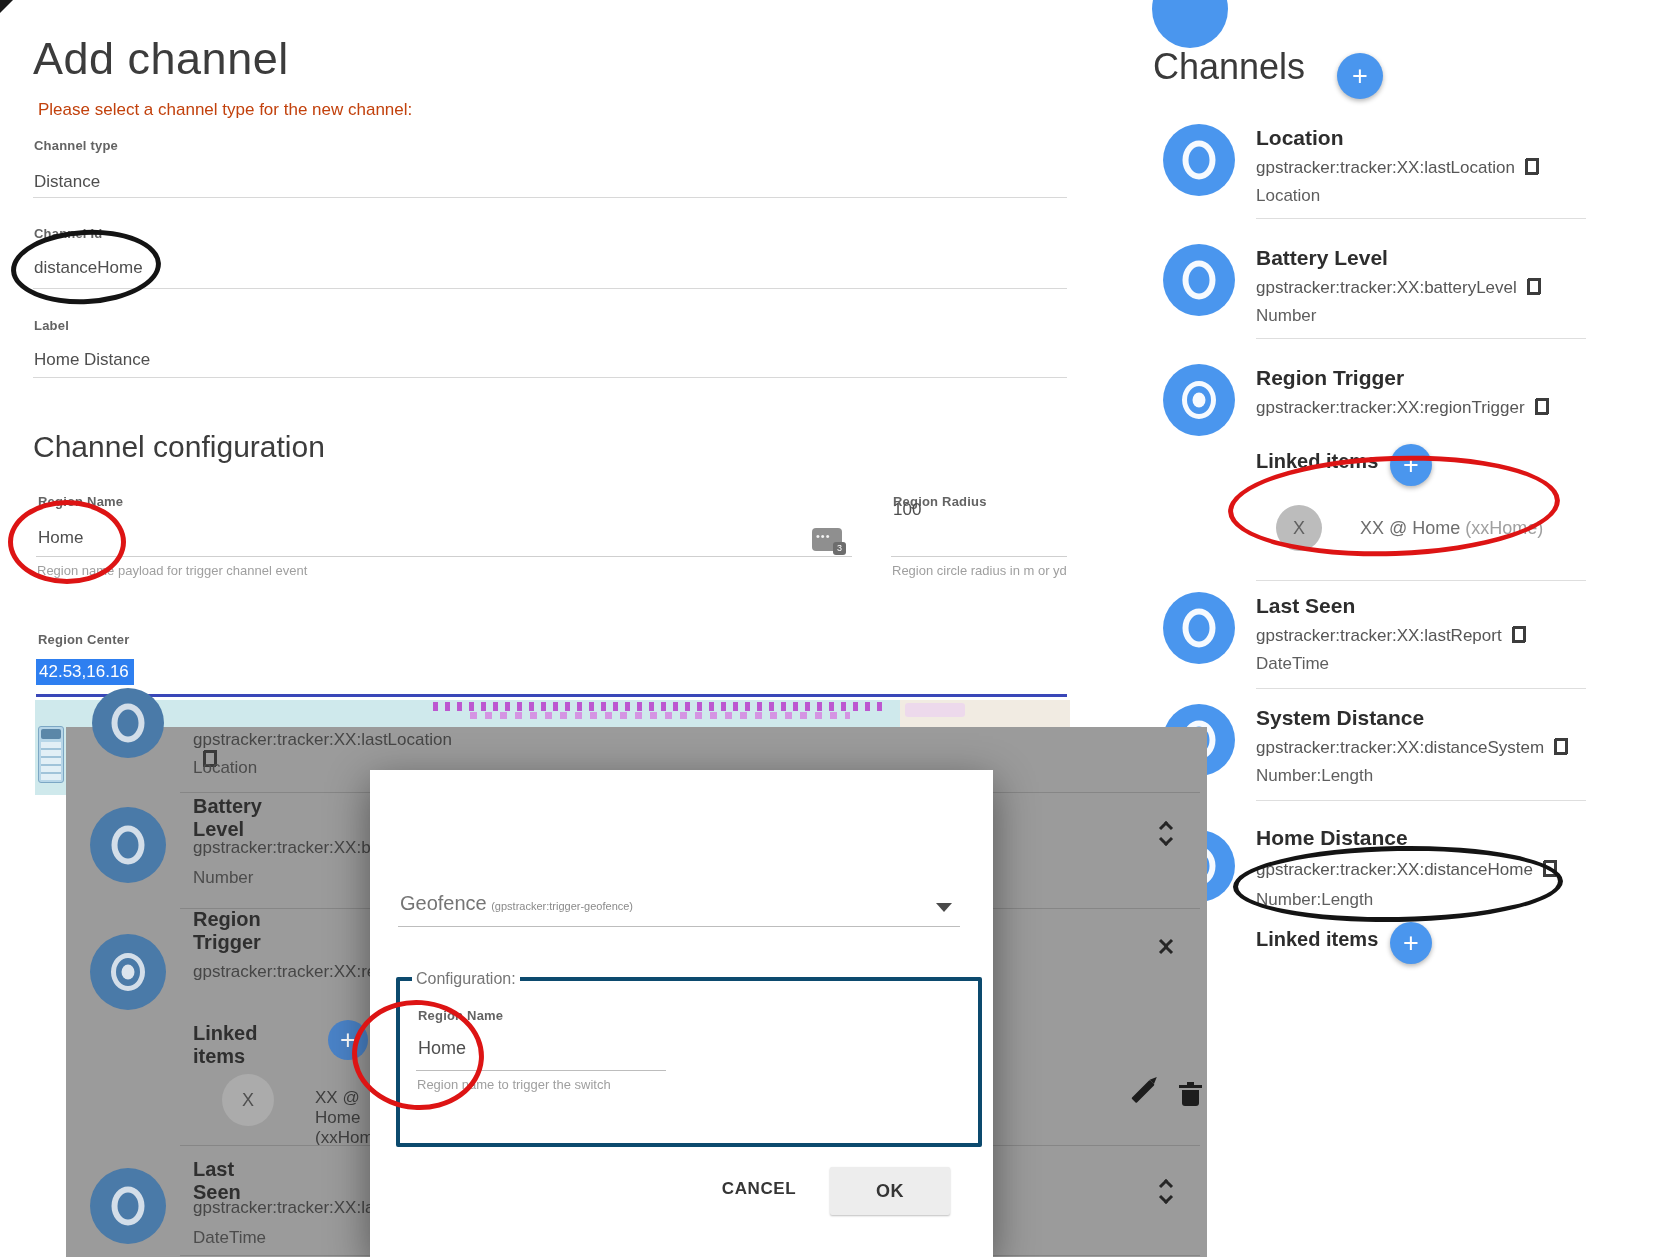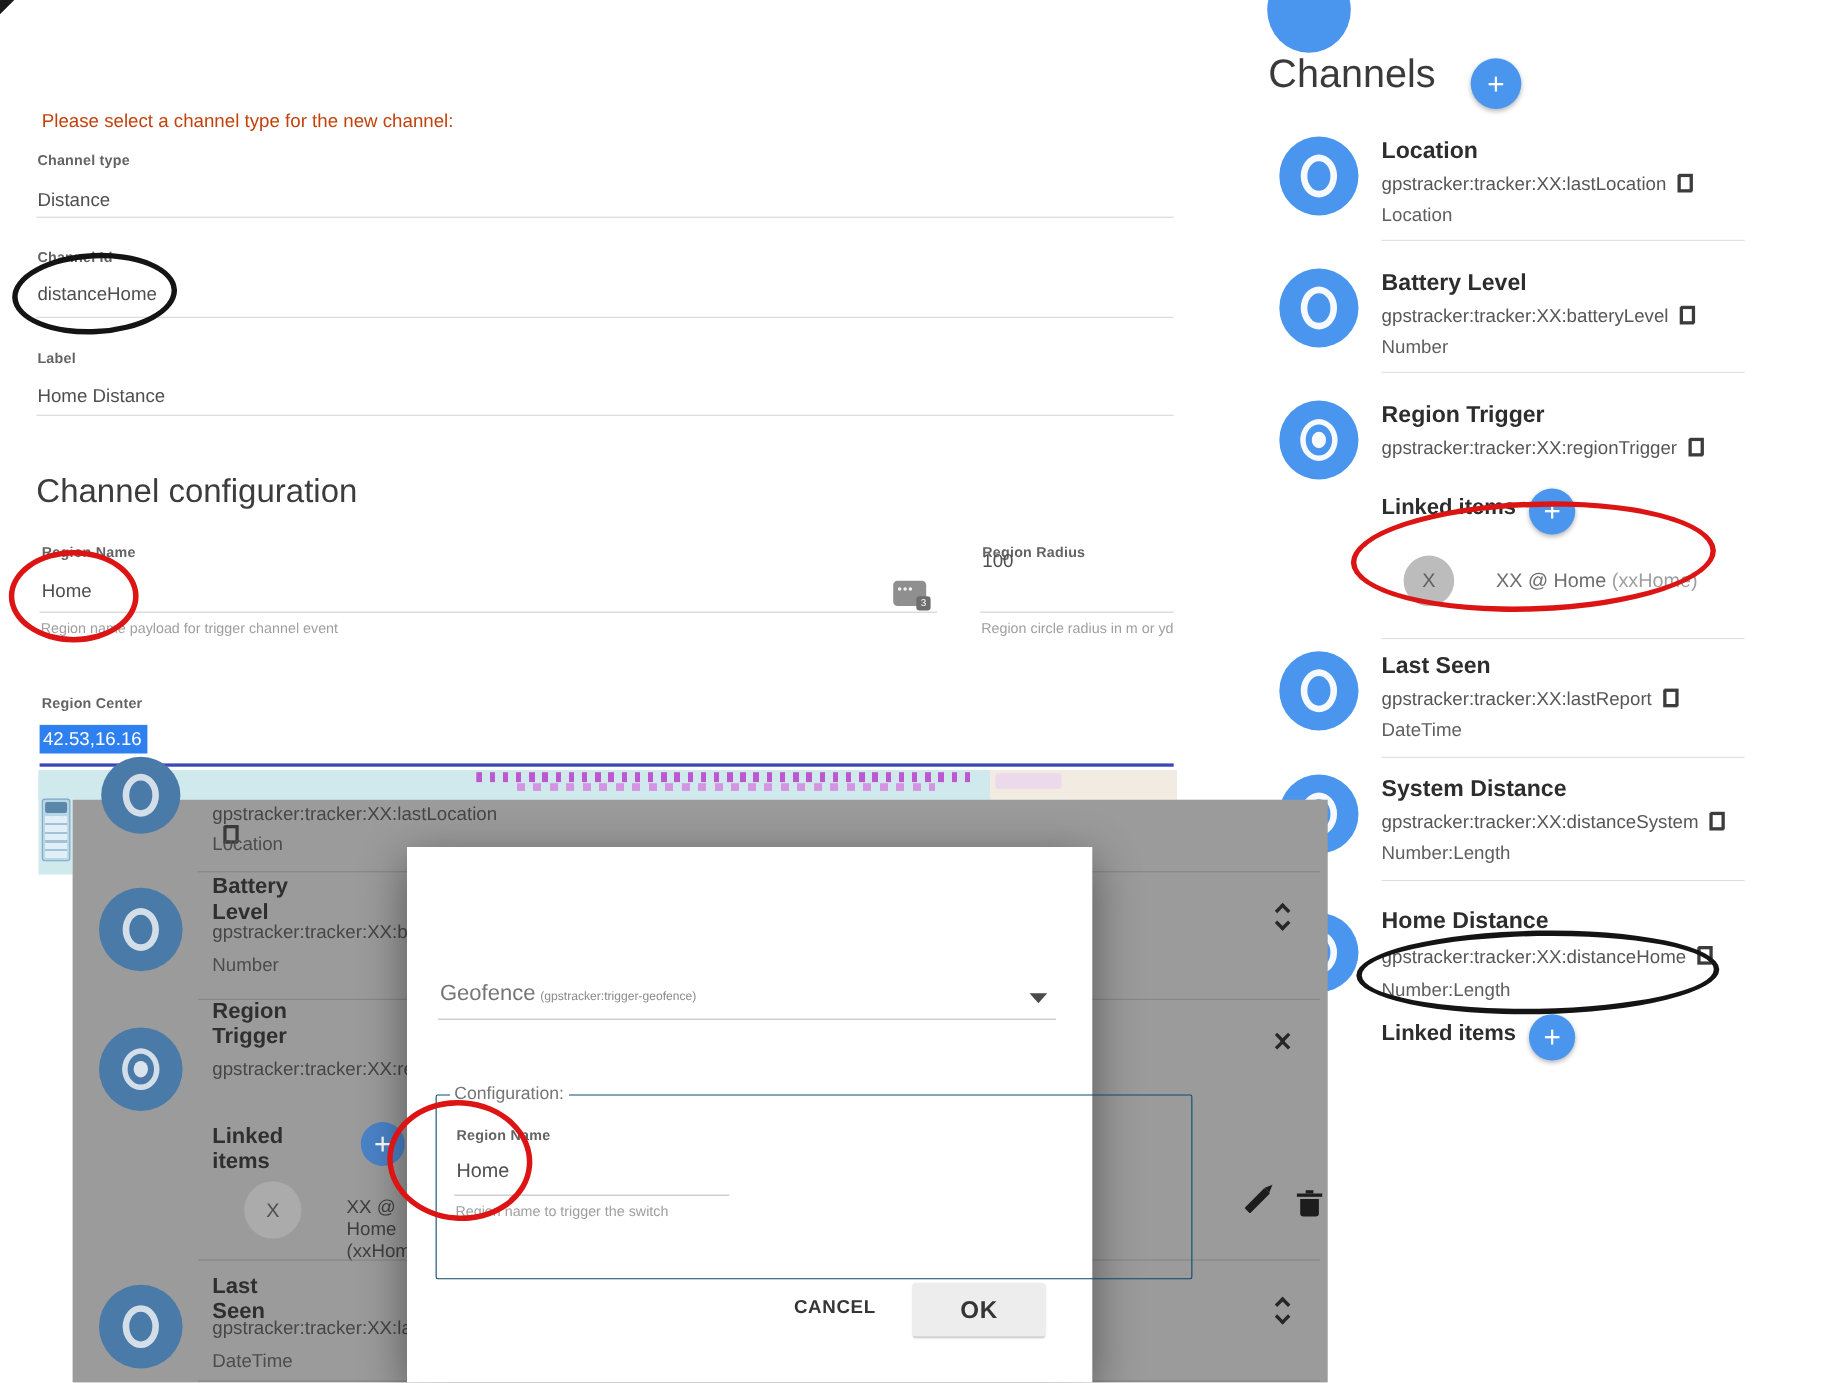--- a/index.html
+++ b/index.html
@@ -102,39 +102,40 @@
      repeating-linear-gradient(90deg,#e7f2f8 0 6px,#9ec2d8 6px 8px); opacity:.9; }
 
   
   #modal { position:absolute; left:370px; top:770px; width:623px; height:487px; background:#fff;
      z-index:30; box-shadow:0 12px 40px rgba(0,0,0,.45); }
   .modal-title { font-size:41px; font-weight:300; color:#3d3d3d; }
   .select-main { font-size:20px; color:#757575; }
   .select-sub { font-size:11px; color:#8a8a8a; }
   .caret-down { position:absolute; width:0; height:0; border-left:8px solid transparent;
      border-right:8px solid transparent; border-top:9px solid #4a4a4a; }
-  #cfg-fieldset { position:absolute; left:26px; top:200px; width:688px; height:177px;
-     border:1px solid #0c4a6e; border-radius:2px;margin-top:16px; }
+  #cfg-fieldset { position:absolute; left:26px; top:200px; width:586px; height:177px;
+     border:4px solid #0c4a6e; border-radius:2px; }
   #cfg-fieldset legend { font-size:16px; color:#757575; padding:0 4px; margin-left:12px; }
   .btn-flat { font-size:17px; font-weight:bold; color:#353535; letter-spacing:.6px;
      background:none; border:none; cursor:pointer; }
-  .btn-raised { font-size:22px; font-weight:bold; color:#353535; letter-spacing:.6px;
+  .btn-raised { font-size:18px; font-weight:bold; color:#353535; letter-spacing:.6px;
      background:#ededed; border:none; border-radius:2px; cursor:pointer;
      box-shadow:0 1px 2px rgba(0,0,0,.25); }
 
   .corner-wedge { position:absolute; left:0; top:0; width:0; height:0; z-index:70;
      border-top:13px solid #1a1a1a; border-right:13px solid transparent; }
 </style>
 </head>
 <body>
 
 <div id="stage">
 
   <div class="corner-wedge"></div>
 
+  <div class="abs h1" style="left:33px; top:33px;">Add channel</div>
   <div class="abs" style="left:38px; top:100px; font-size:17px; color:#c2410c;">Please select a channel type for the new channel:</div>
 
   <div class="abs lbl" style="left:34px; top:138px;">Channel type</div>
   <div class="abs val" style="left:34px; top:172px;">Distance</div>
   <div class="rule" style="left:33px; top:197px; width:1034px;"></div>
 
   <div class="abs lbl" style="left:34px; top:226px;">Channel Id</div>
   <div class="abs val" style="left:34px; top:258px;">distanceHome</div>
   <div class="rule" style="left:33px; top:288px; width:1034px;"></div>
   <div class="annot black" style="left:11px; top:230px; width:150px; height:74px; transform:rotate(-3deg);"></div>

